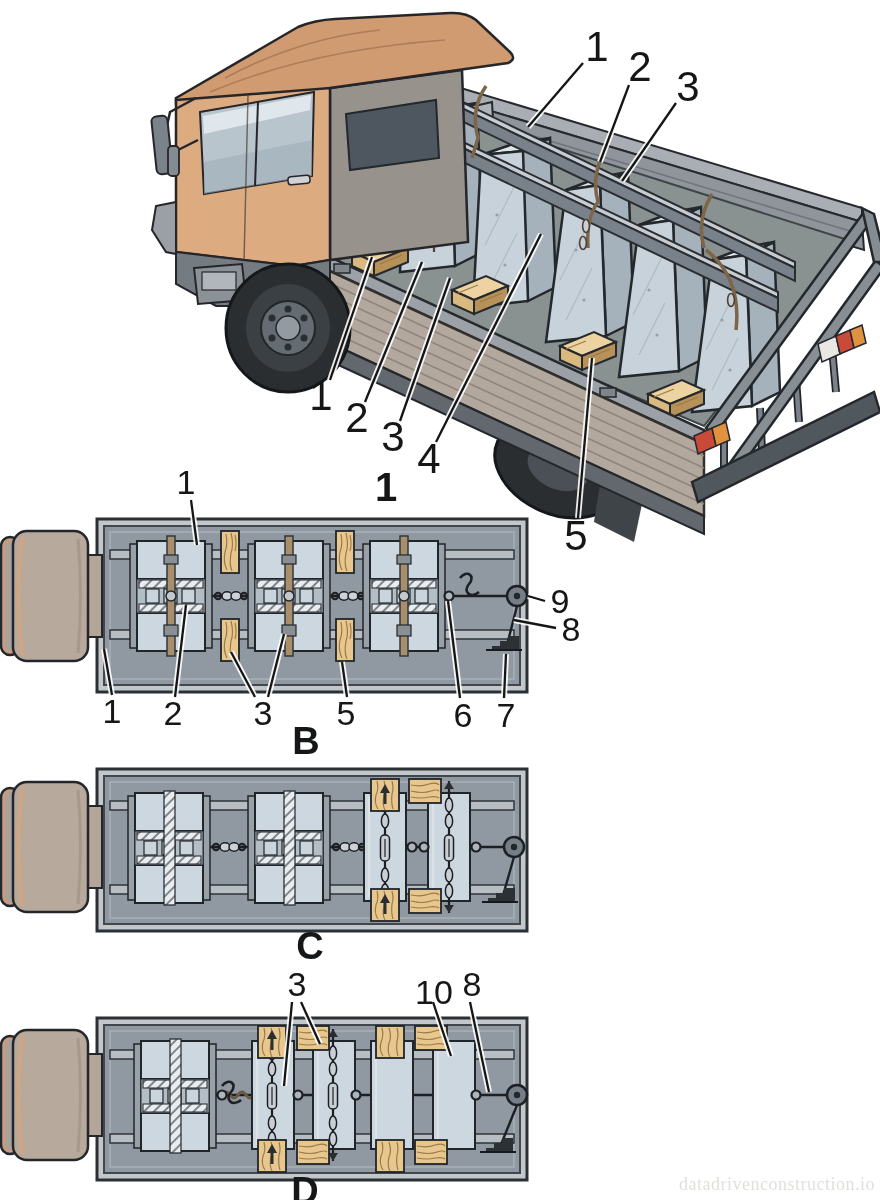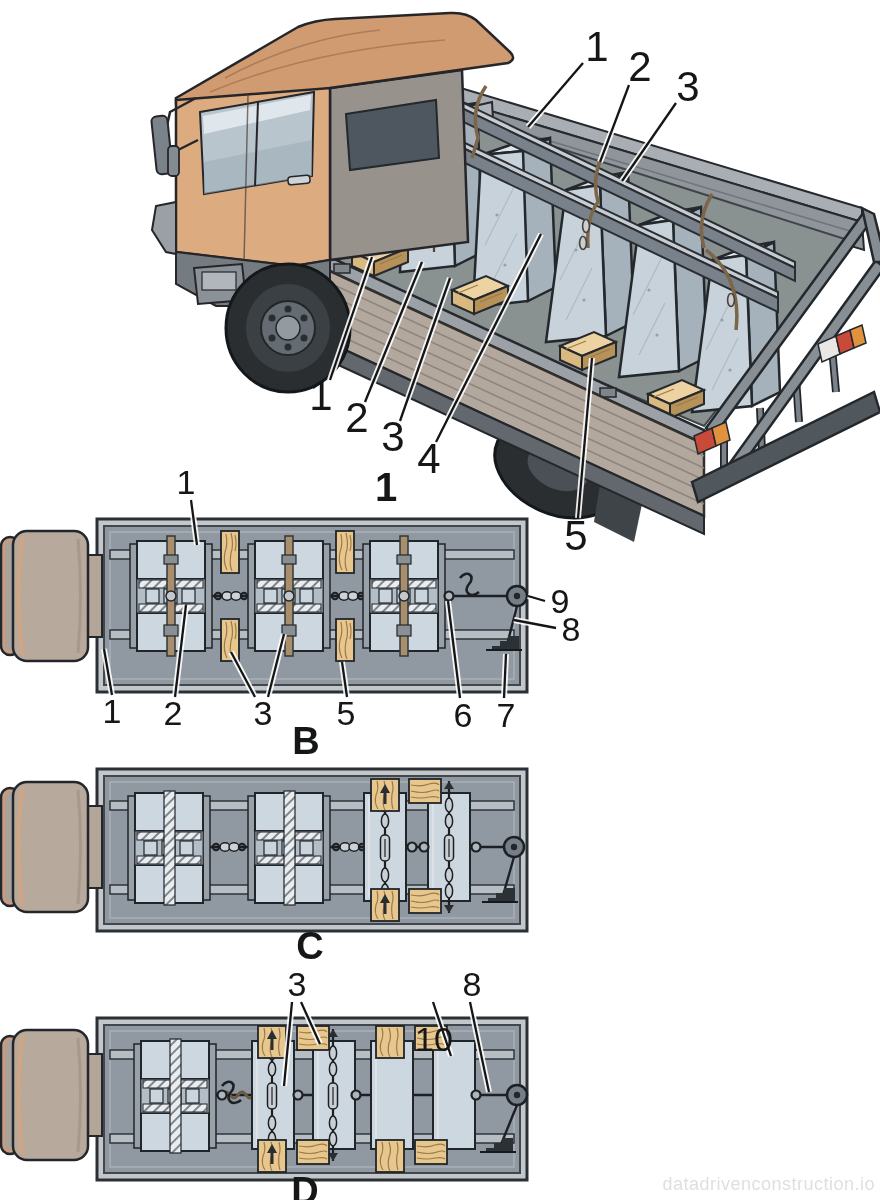--- a/index.html
+++ b/index.html
@@ -6,21 +6,21 @@
   #canvas{position:relative;width:880px;height:1200px;background:#ffffff;overflow:hidden;
           font-family:"Liberation Sans",sans-serif;}
   #scene{position:absolute;left:0;top:0;}
   .lbl{position:absolute;transform:translate(-50%,-50%);color:#151617;line-height:1;
        font-family:"Liberation Sans",sans-serif;white-space:nowrap;user-select:none;}
   .iso-n{font-size:42px;font-weight:400;}
   .plan-n{font-size:34px;font-weight:400;}
   .sec{font-size:38px;font-weight:700;}
   .viewlbl{font-size:40px;font-weight:700;}
   #watermark{position:absolute;right:5px;top:1174px;font-size:18px;letter-spacing:.5px;
-       color:#dcdad6;opacity:.85;font-family:Liberation Sans, sans-serif;}
+       color:#dcdad6;opacity:.85;font-family:Liberation Serif, serif;}
 </style>
 </head>
 <body>
 
 <div id="canvas">
 
 <svg id="scene" width="880" height="1200" viewBox="0 0 880 1200" xmlns="http://www.w3.org/2000/svg">
   <defs>
     <pattern id="hp" patternUnits="userSpaceOnUse" width="7" height="7" patternTransform="rotate(45)">
       <rect width="7" height="7" fill="#e9edf0"></rect>
@@ -489,19 +489,19 @@
 <div class="lbl plan-n" style="left:346px;top:713px">5</div>
 <div class="lbl plan-n" style="left:463px;top:715px">6</div>
 <div class="lbl plan-n" style="left:506px;top:715px">7</div>
 <div class="lbl plan-n" style="left:560px;top:601px">9</div>
 <div class="lbl plan-n" style="left:571px;top:629px">8</div>
 <div class="lbl sec" style="left:306px;top:741px">B</div>
 
 <div class="lbl sec" style="left:310px;top:946px">C</div>
 
 <div class="lbl plan-n" style="left:297px;top:984px">3</div>
-<div class="lbl plan-n" style="left:434px;top:1039px">10</div>
+<div class="lbl plan-n" style="left:434px;top:992px">10</div>
 <div class="lbl plan-n" style="left:472px;top:984px">8</div>
 <div class="lbl sec" style="left:305px;top:1191px">D</div>
 
 <div id="watermark">datadrivenconstruction.io</div>
 
 </div>
 
 </body></html>

